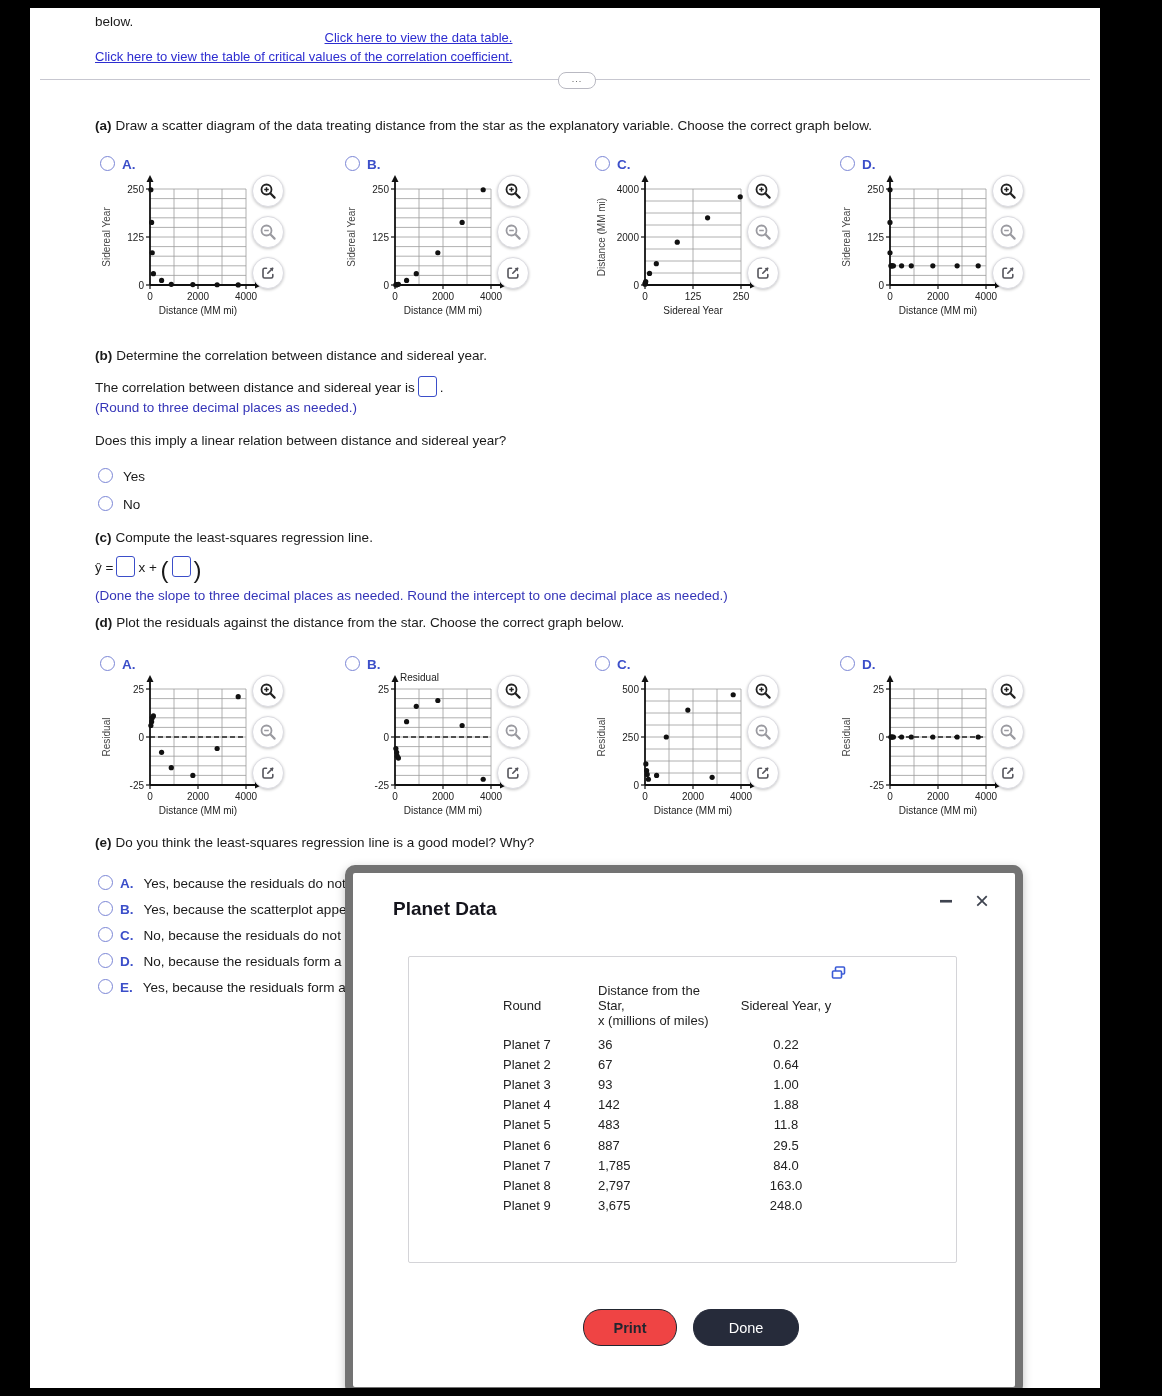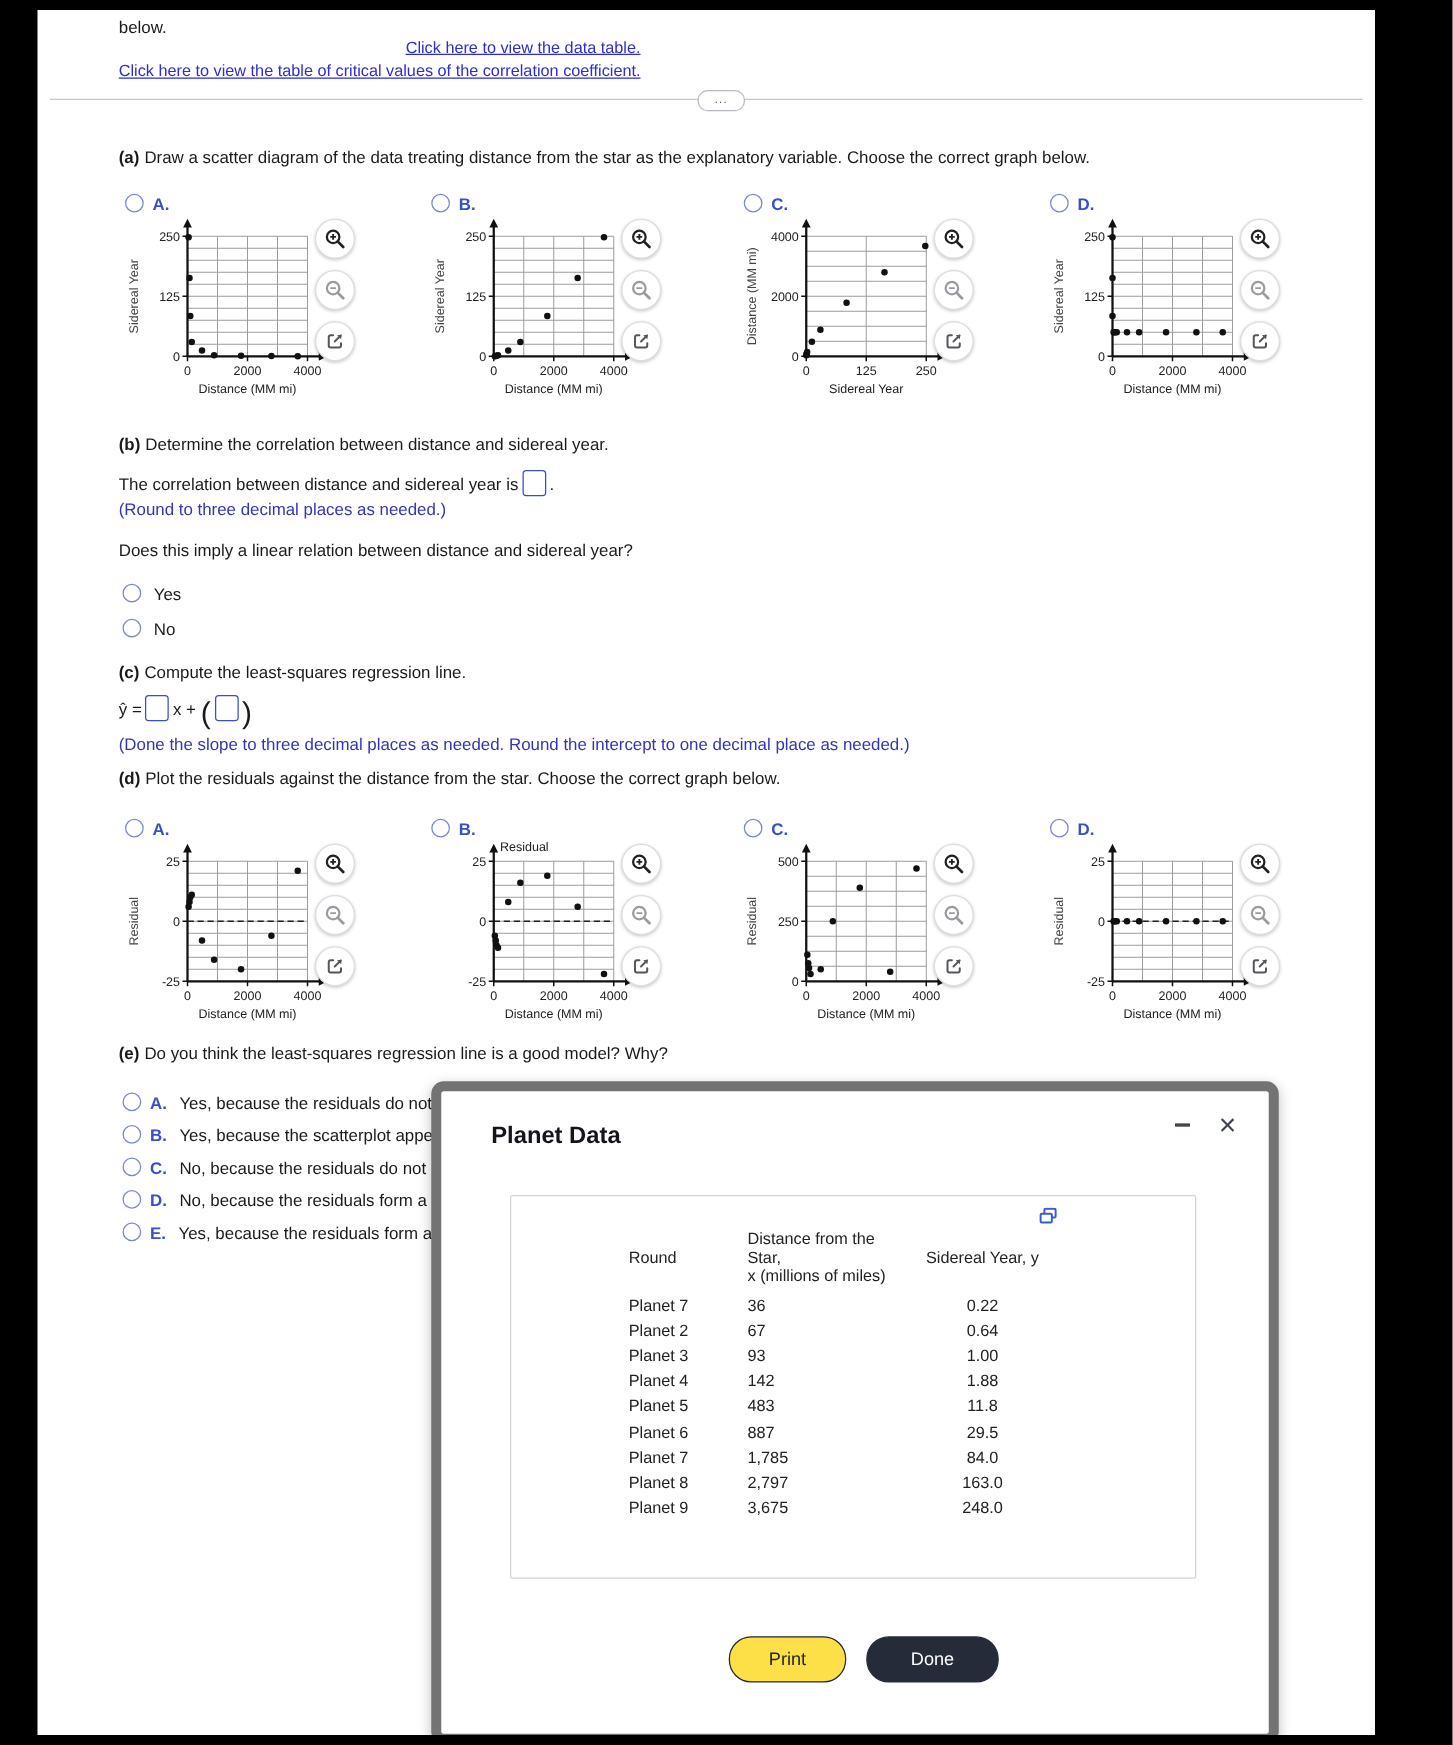--- a/index.html
+++ b/index.html
@@ -34,21 +34,21 @@
   .dlg-close{position:absolute;left:622px;top:14px;font-size:24px;color:#3f4450;cursor:pointer;}
   .dlg-box{position:absolute;left:55px;top:83px;width:547px;height:305px;border:1px solid #d4d4d8;border-radius:2px;}
   .copy-ic{position:absolute;left:478px;top:93px;width:16px;height:14px;cursor:pointer;}
   .ptable{position:absolute;left:150px;top:108px;border-collapse:collapse;font-size:13px;color:#222;}
   .ptable th{font-weight:normal;vertical-align:middle;padding:2px 0 6px 0;line-height:15px;}
   .ptable td{padding:2.6px 0;}
   .ptable .c1{width:95px;text-align:left;}
   .ptable .c2{width:112px;text-align:left;}
   .ptable .c3{width:152px;text-align:center;}
   .pill-btn{position:absolute;top:436px;height:35px;border-radius:18px;font-size:14.5px;display:flex;align-items:center;justify-content:center;cursor:pointer;}
-  .btn-print{left:230px;width:92px;background:#fde047;border:1.8px solid #22262f;color:#22262f;}
+  .btn-print{left:230px;width:92px;background:#ef4444;border:1.8px solid #22262f;color:#22262f;font-weight:bold;}
   .btn-done{left:340px;width:104px;background:#262b3a;border:1.8px solid #262b3a;color:#fff;}
 </style>
 </head>
 <body>
 
 <div class="content">
 
   <div class="abs txt" style="left:65px;top:5px">below.</div>
   <div class="abs" style="left:65px;top:22px">
     <a class="link">Click here to view the data table.</a>

